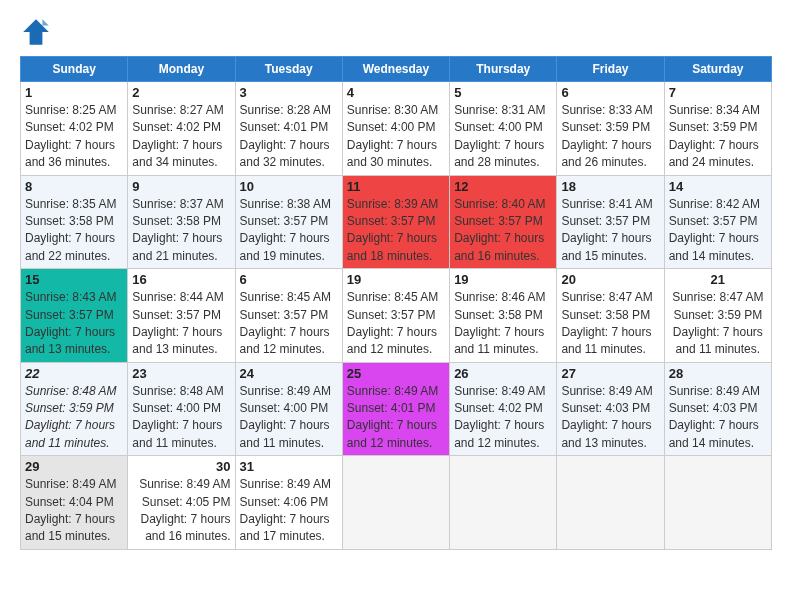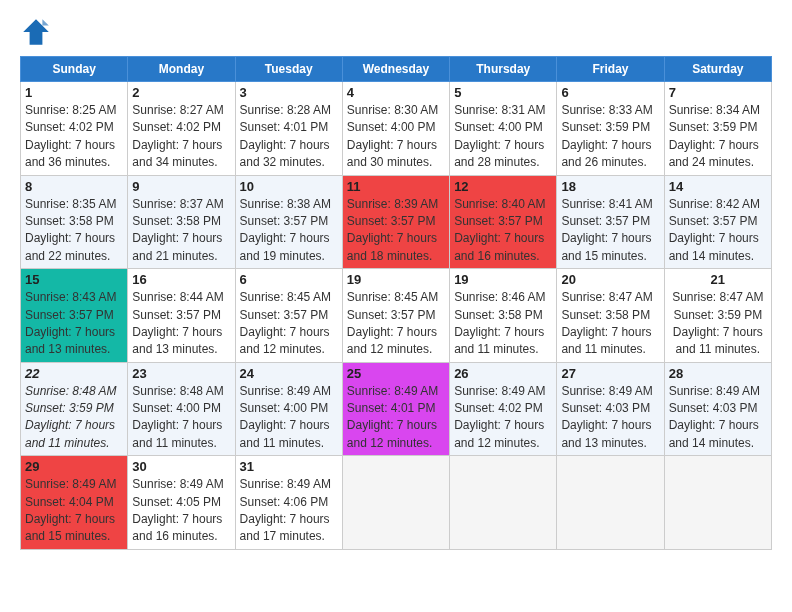--- a/index.html
+++ b/index.html
@@ -254,25 +254,25 @@
           <td style="background: rgb(240, 245, 251);">
             <div class="day-number">27</div>
             <div class="sun-info">Sunrise: 8:49 AM<br>Sunset: 4:03 PM<br>Daylight: 7 hours and 13 minutes.</div>
           </td>
           <td style="background: rgb(240, 245, 251);">
             <div class="day-number">28</div>
             <div class="sun-info">Sunrise: 8:49 AM<br>Sunset: 4:03 PM<br>Daylight: 7 hours and 14 minutes.</div>
           </td>
         </tr>
         <tr>
-          <td style="background: #ef4444;">
+          <td style="background: #e5e5e5;">
             <div class="day-number">29</div>
             <div class="sun-info">Sunrise: 8:49 AM<br>Sunset: 4:04 PM<br>Daylight: 7 hours and 15 minutes.</div>
           </td>
-          <td style="background: rgb(255, 255, 255);">
+          <td style="background: rgb(255, 255, 255); text-align: right;">
             <div class="day-number">30</div>
             <div class="sun-info">Sunrise: 8:49 AM<br>Sunset: 4:05 PM<br>Daylight: 7 hours and 16 minutes.</div>
           </td>
           <td style="background: rgb(255, 255, 255); margin-left: 24px;">
             <div class="day-number">31</div>
             <div class="sun-info">Sunrise: 8:49 AM<br>Sunset: 4:06 PM<br>Daylight: 7 hours and 17 minutes.</div>
           </td>
           <td class="empty"></td>
           <td class="empty"></td>
           <td class="empty"></td>

